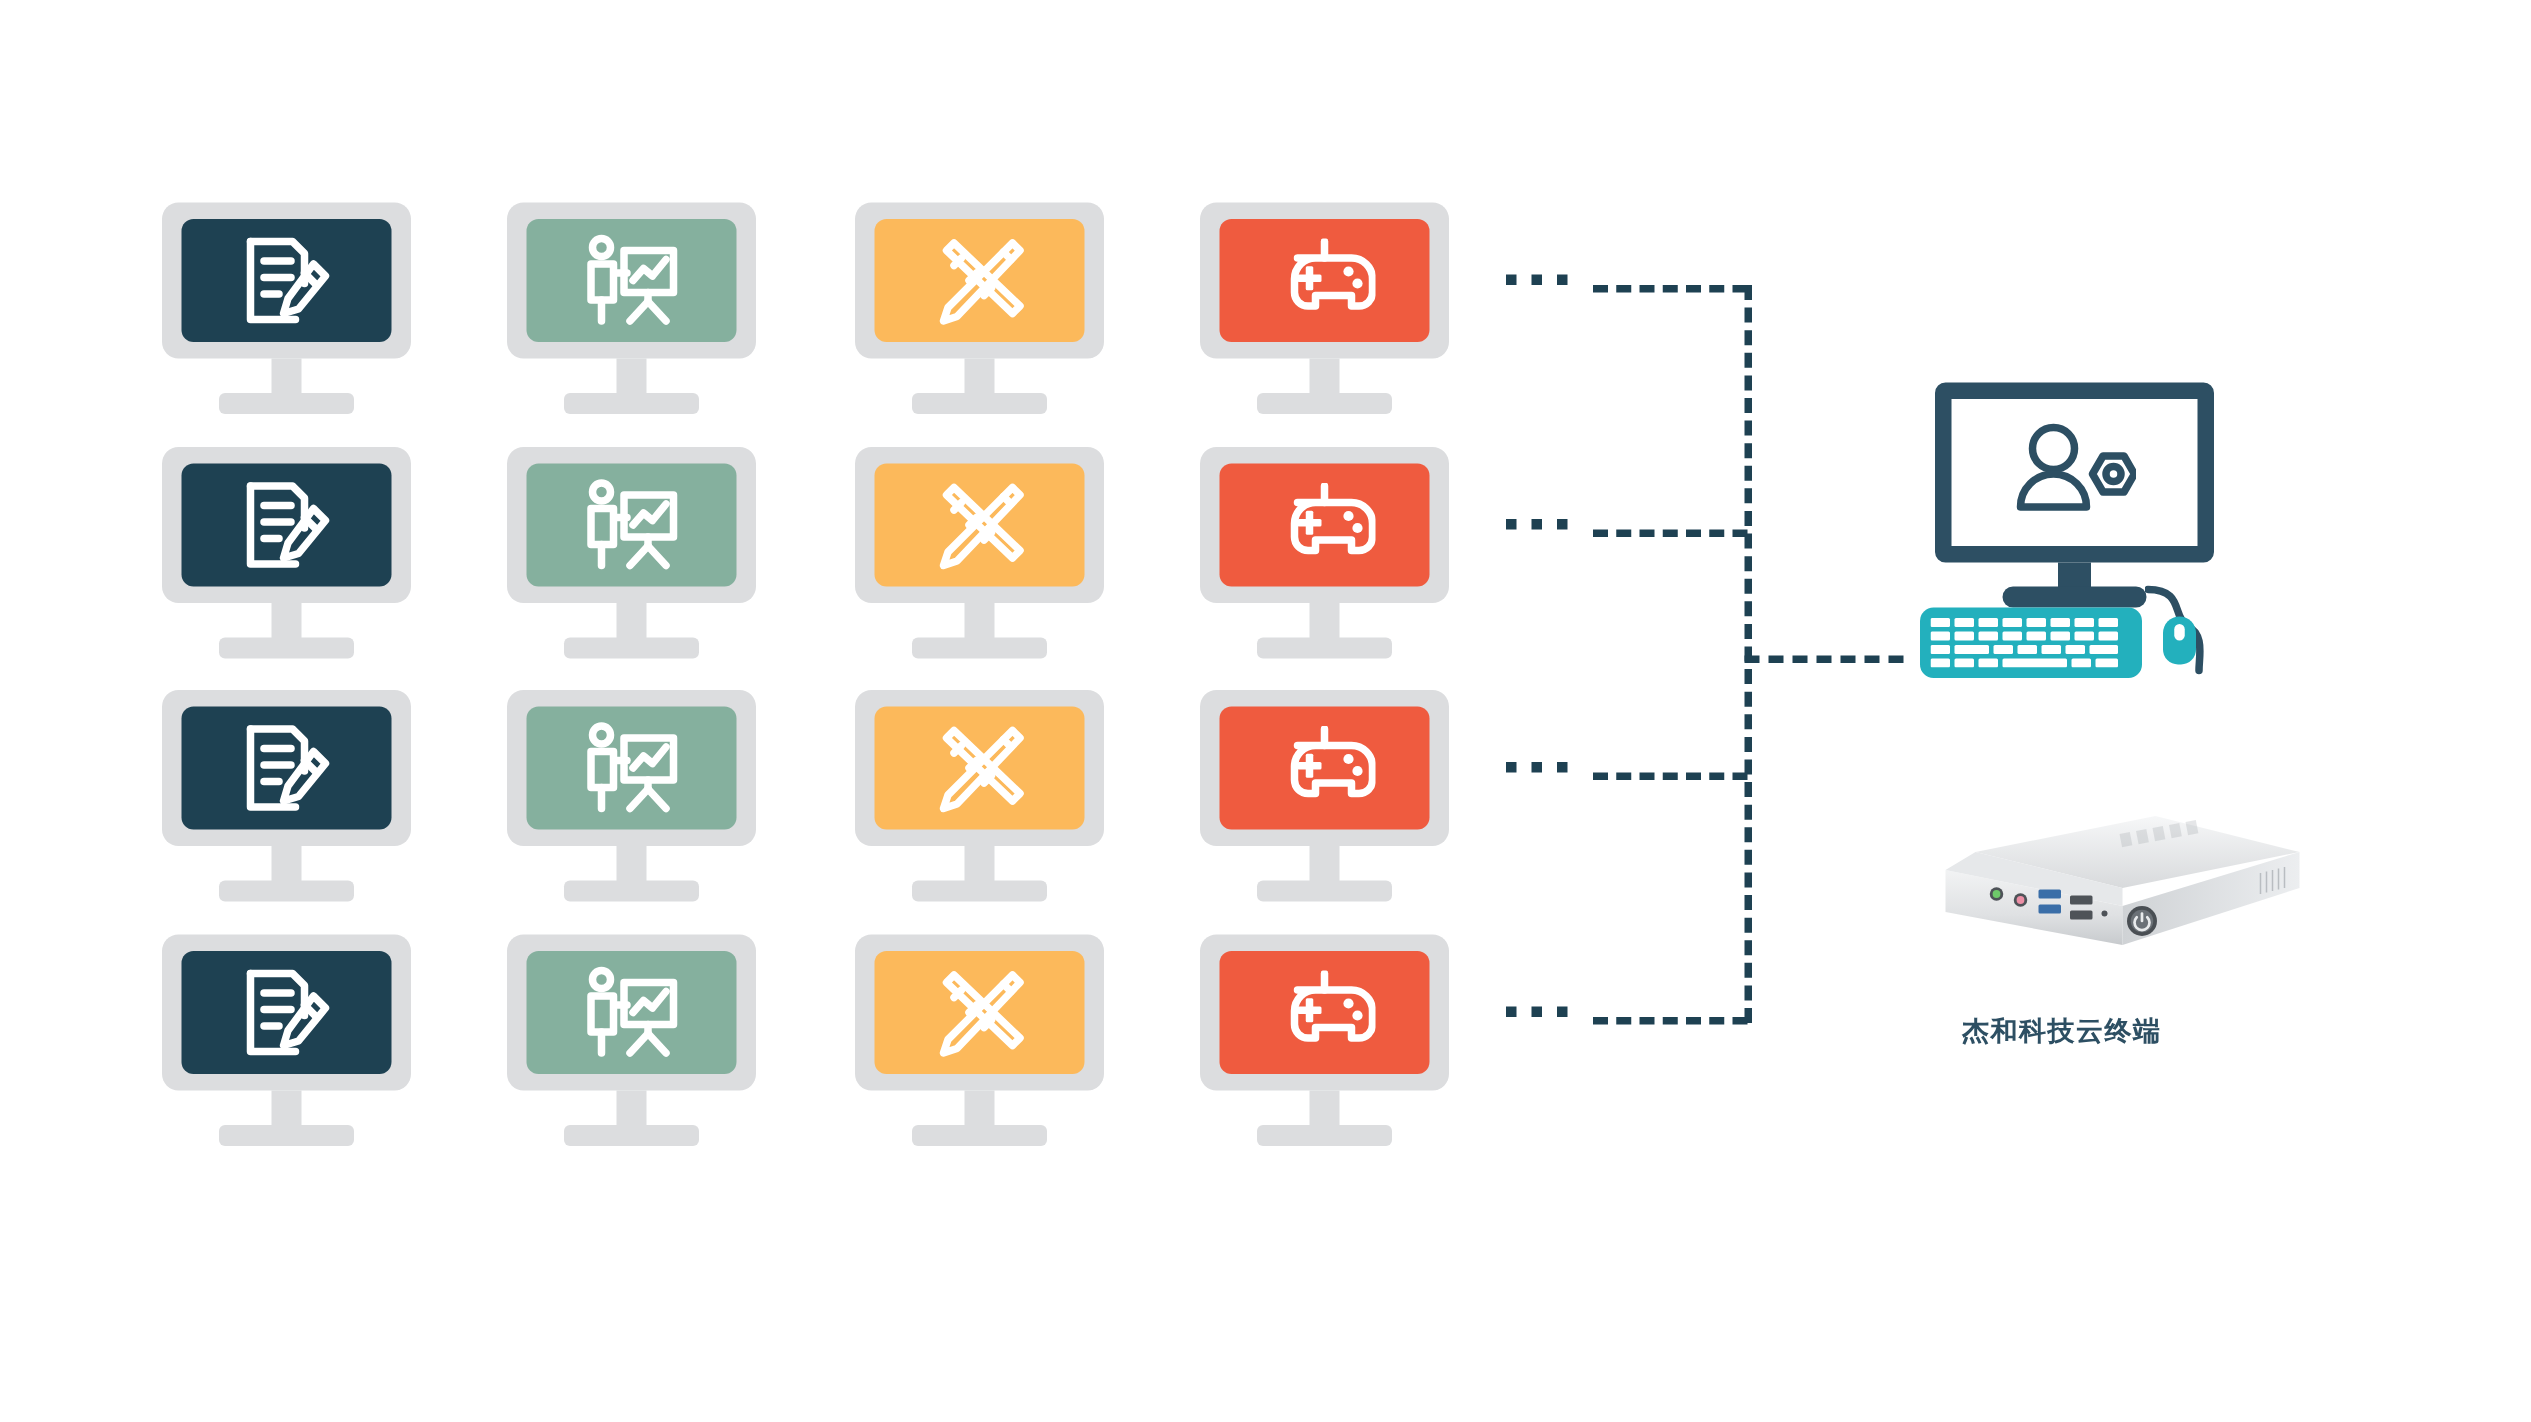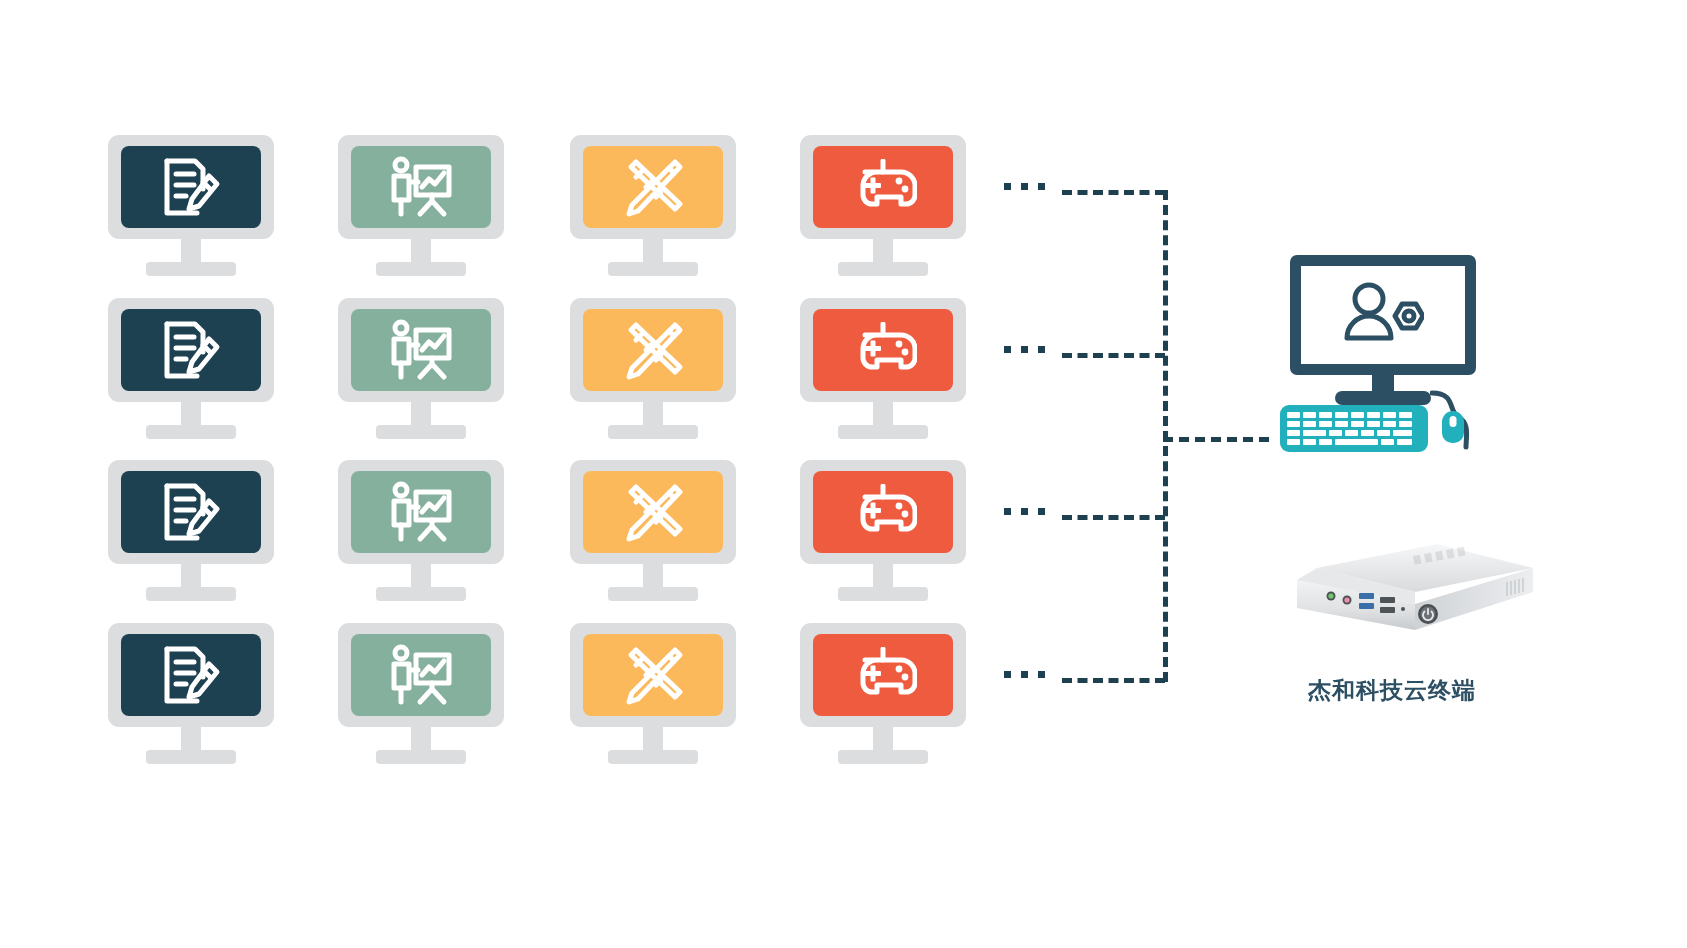--- a/index.html
+++ b/index.html
@@ -150,21 +150,21 @@
     transform: translateX(-50%);
     width: 7px;
     height: 11px;
     background: #ffffff;
     border-radius: 4px;
   }
 
   .box-label {
     position: absolute;
     color: #2d4f63;
-    font-size: 23px;
+    font-size: 18px;
     font-weight: bold;
     letter-spacing: 1px;
     white-space: nowrap;
     font-family: Liberation Sans, sans-serif;
   }
 </style>
 </head>
 <body>
 
 <div id="canvas">

